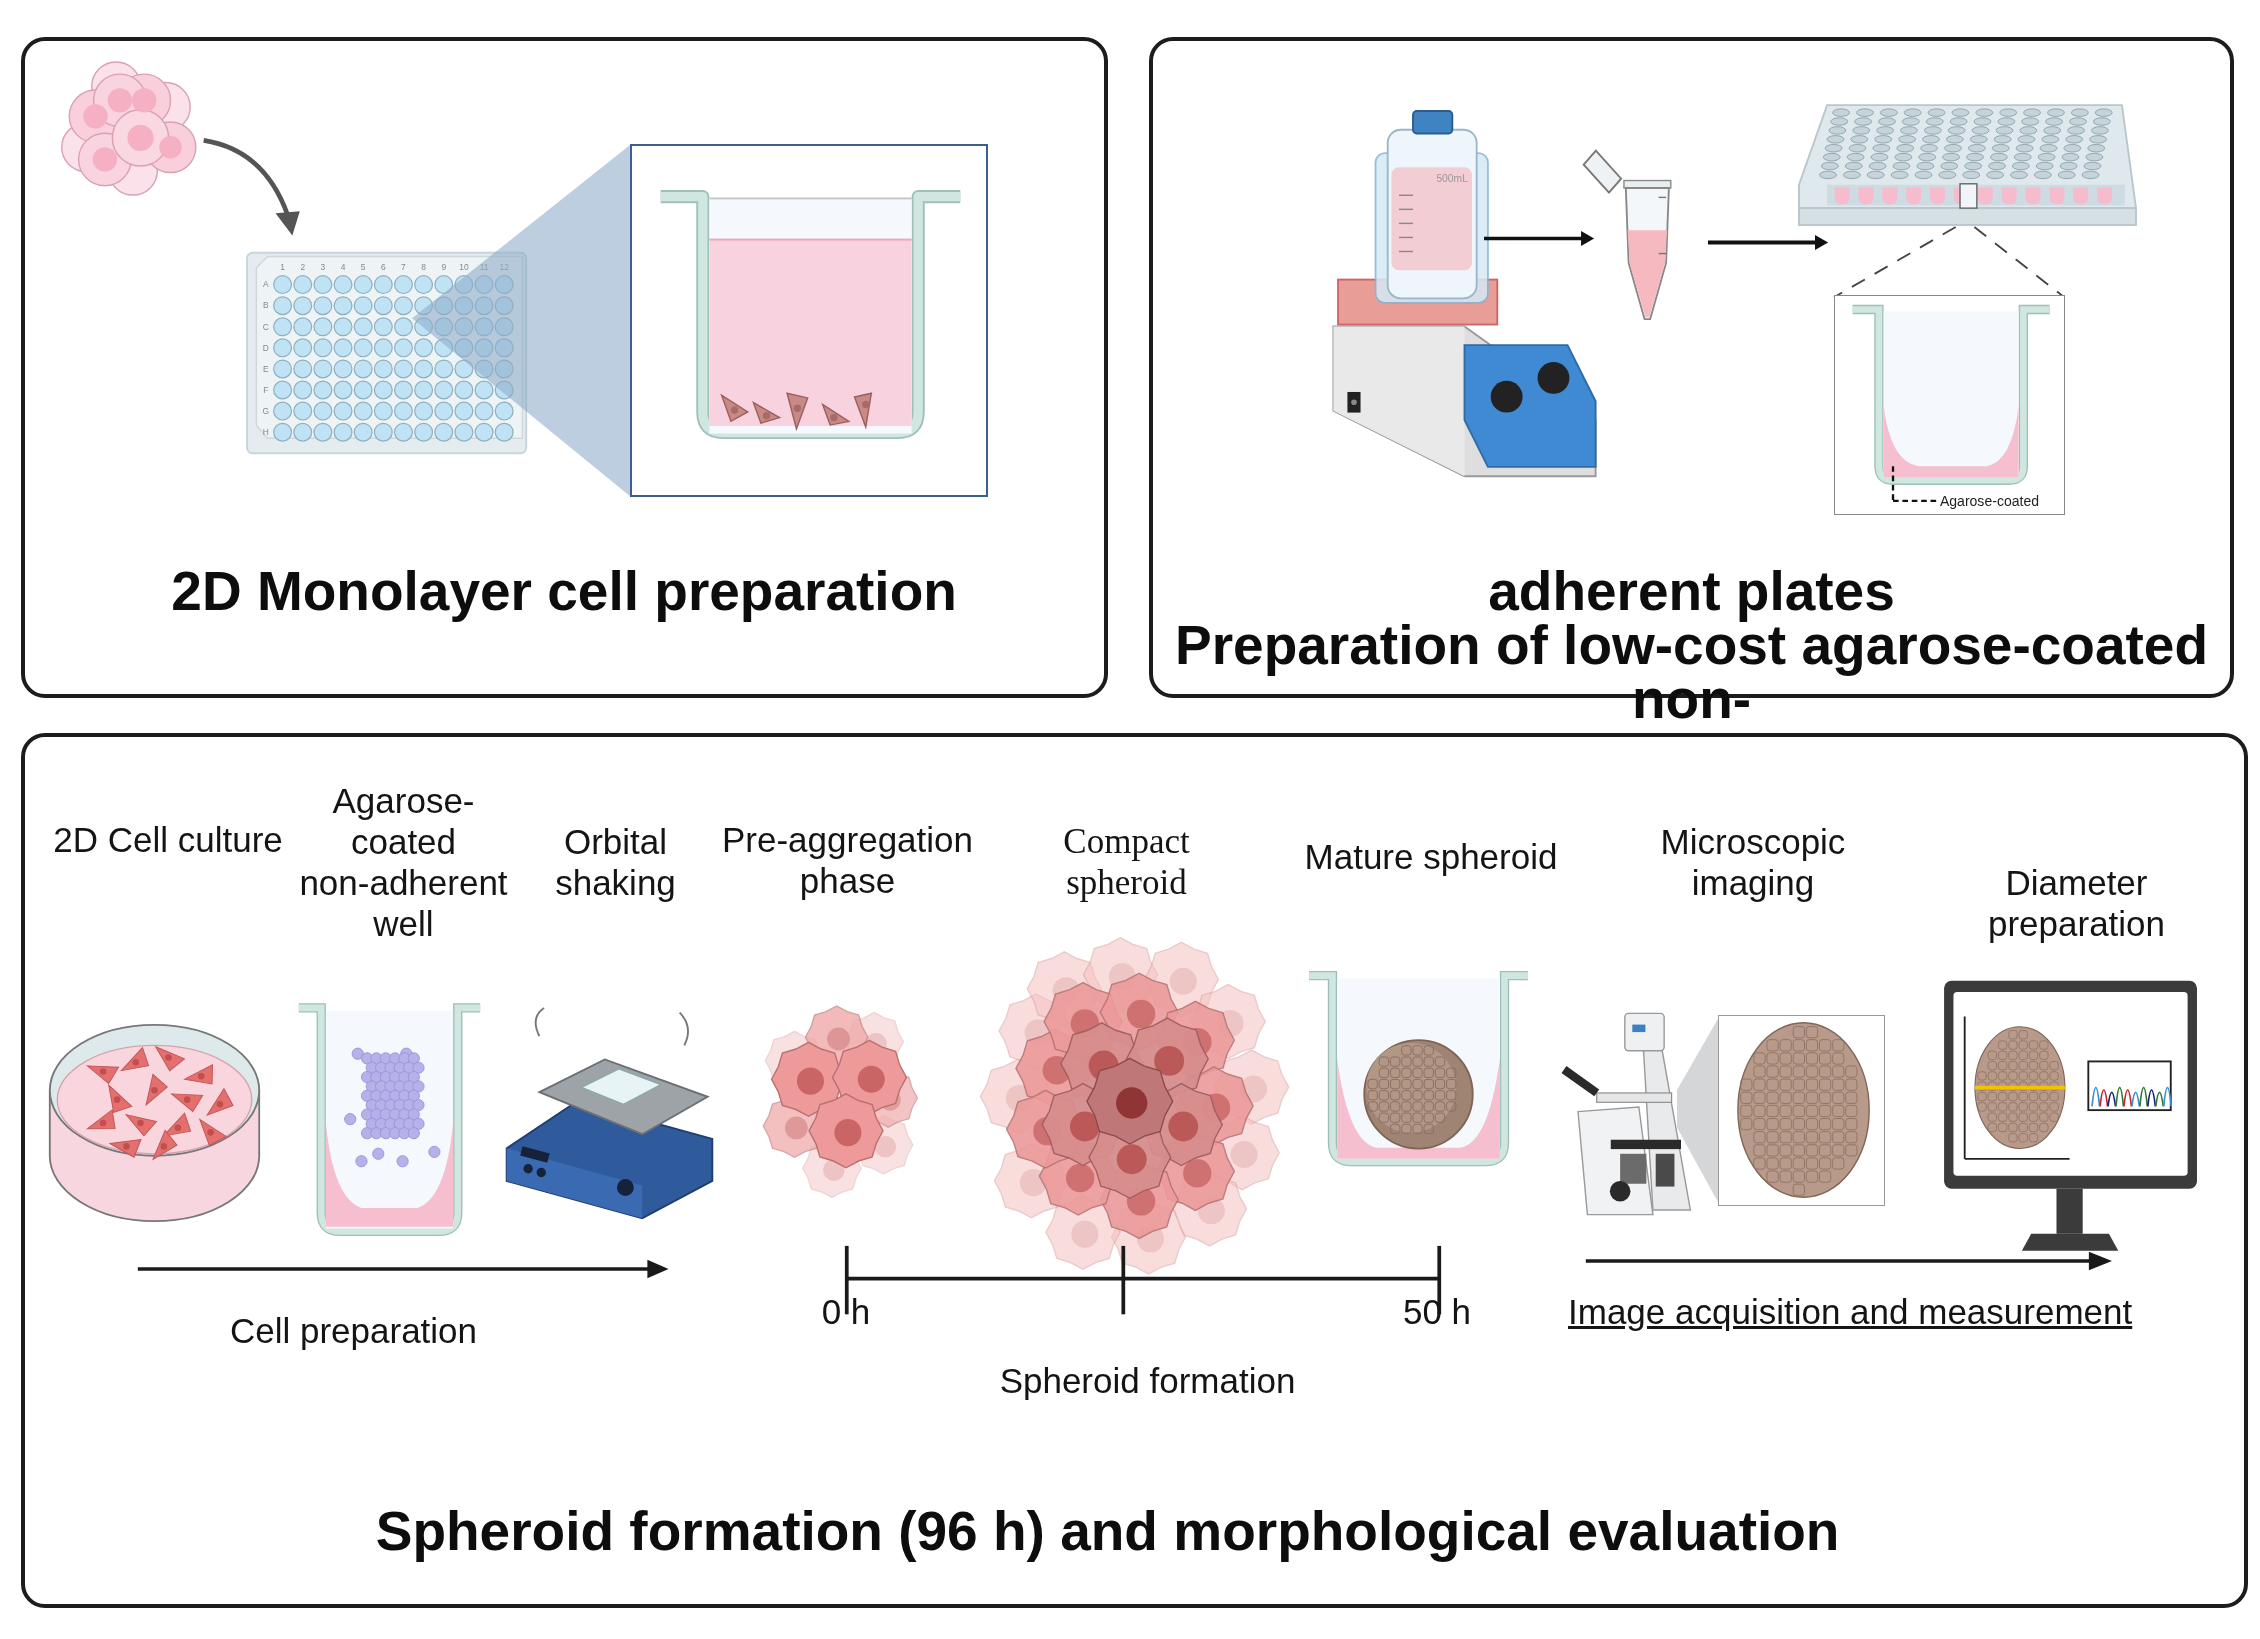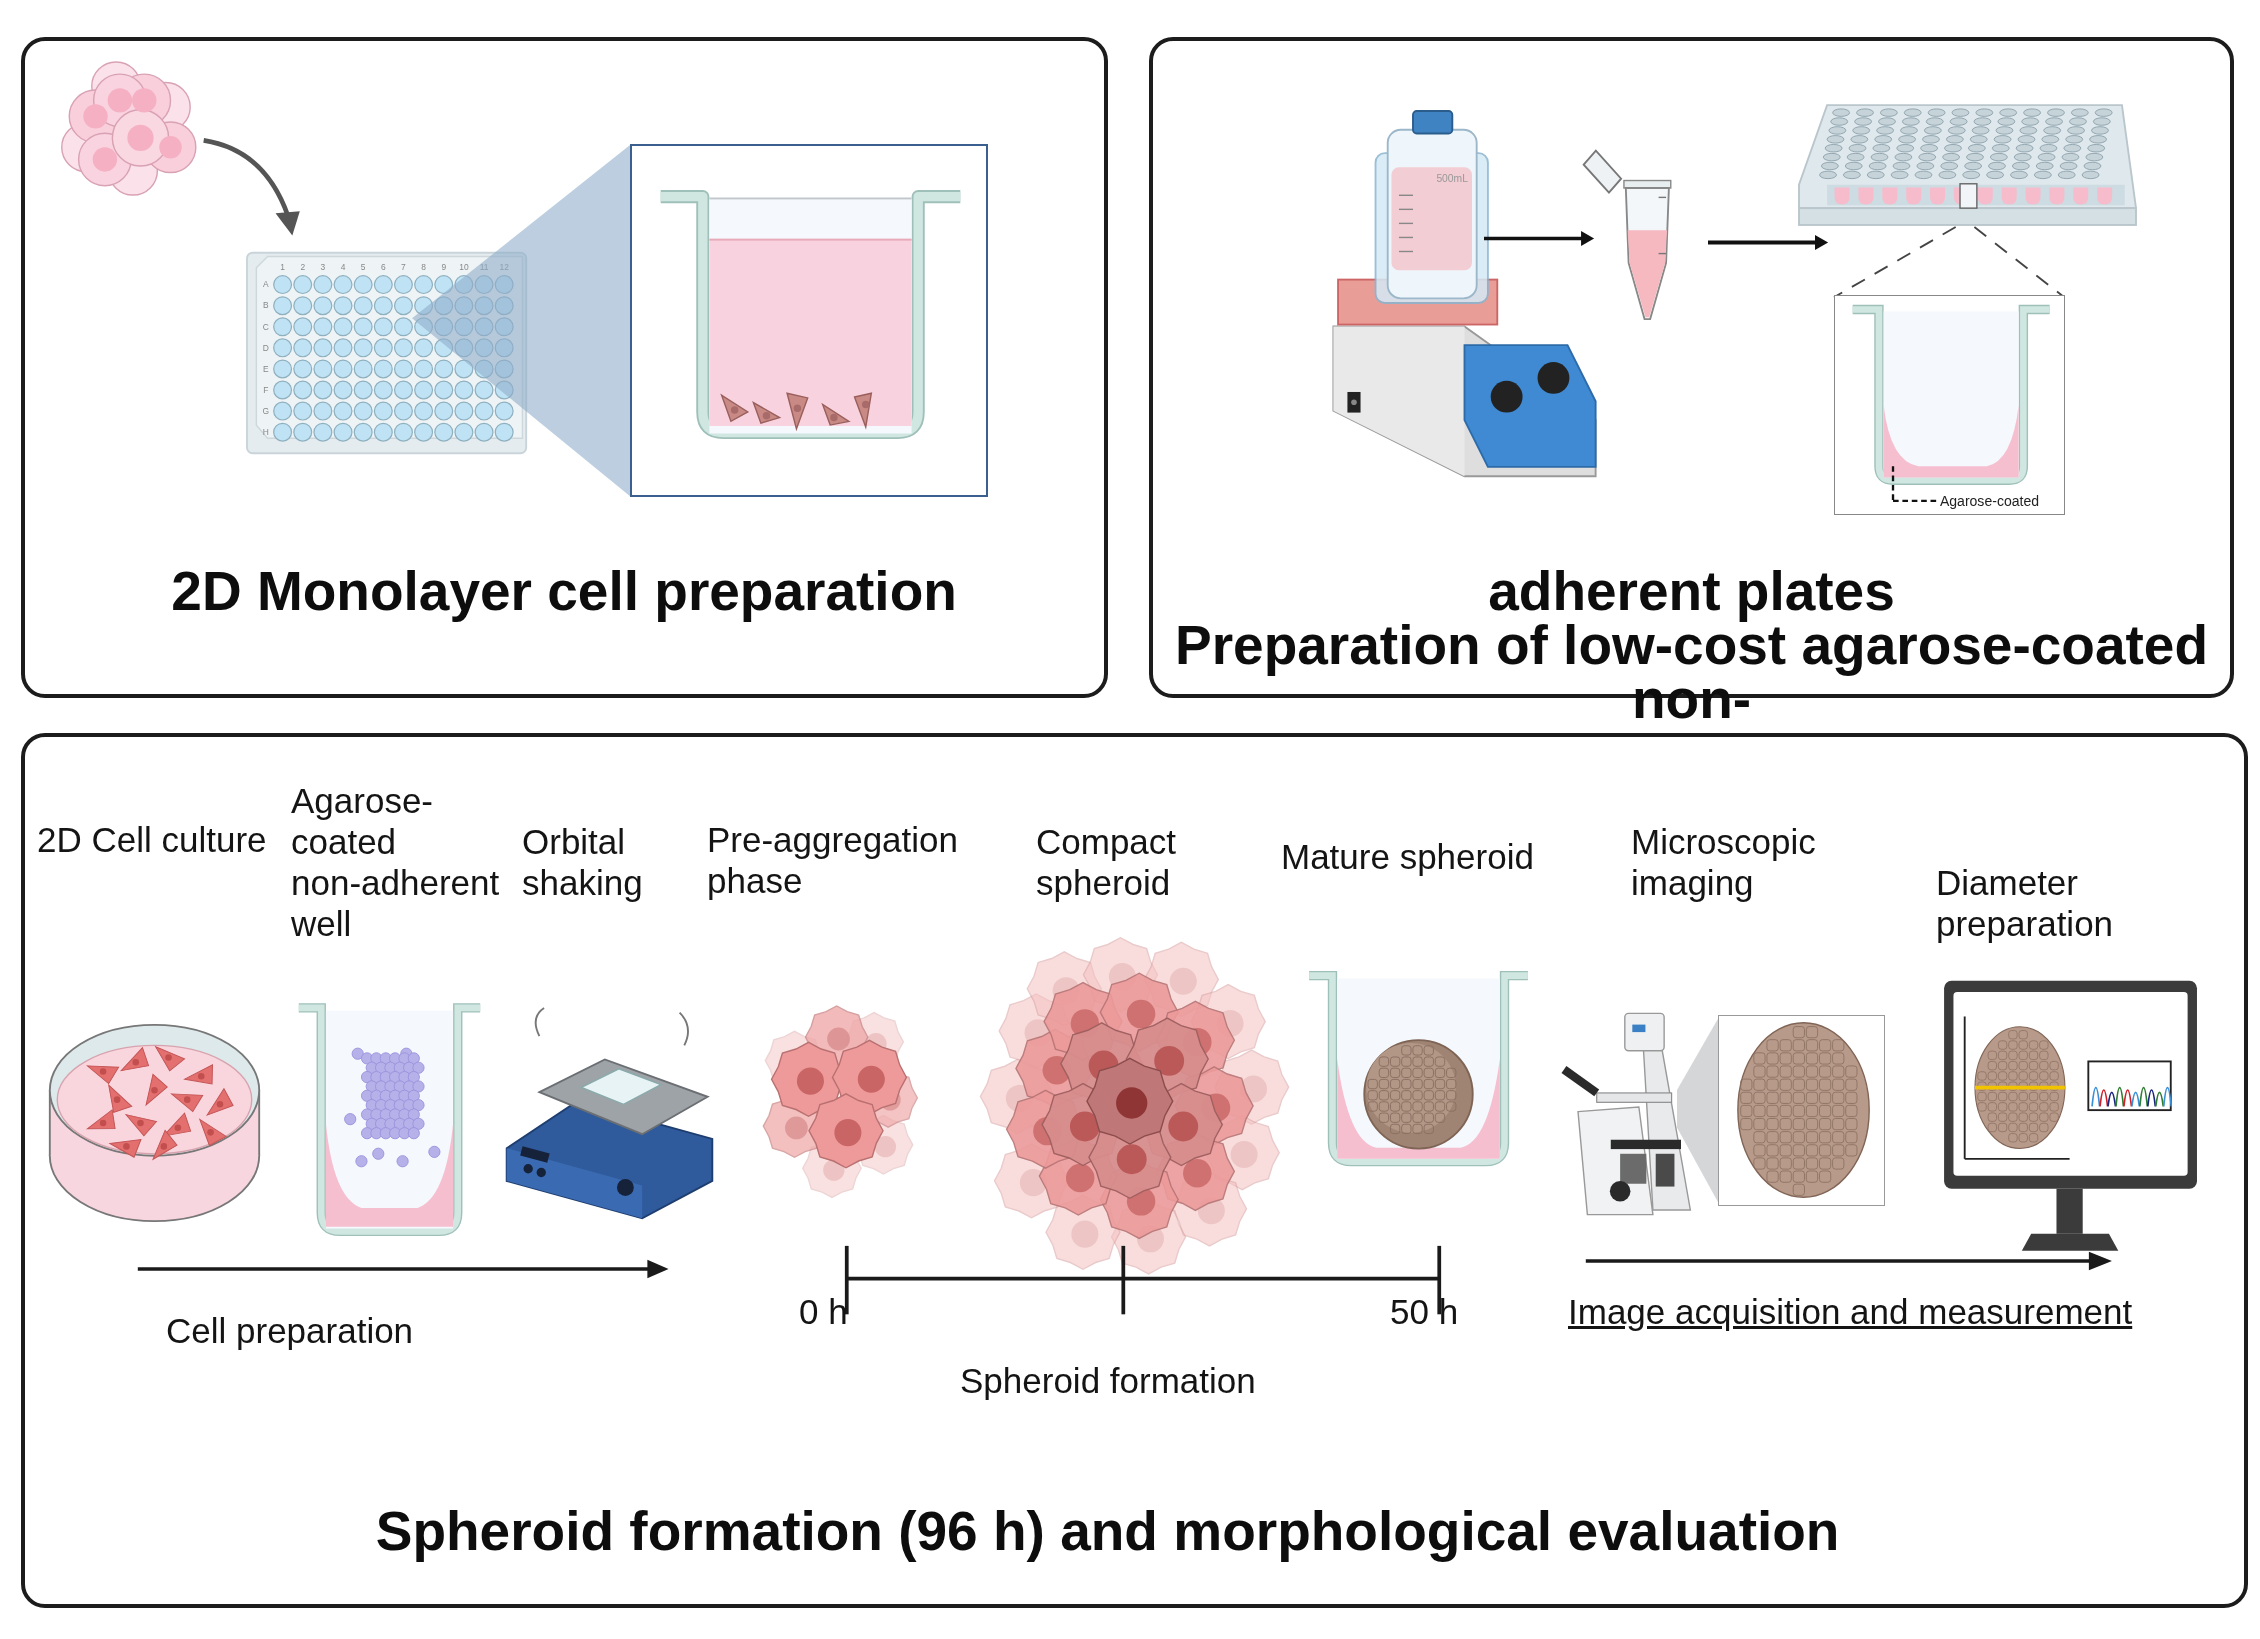--- a/index.html
+++ b/index.html
@@ -1,20 +1,20 @@
 <!DOCTYPE html>
 <html style="font-size:15px"><head>
 <meta charset="utf-8">
 <style>
   html, body { margin:0; padding:0; background:#ffffff; }
   body { width:2261px; height:1640px; position:relative; overflow:hidden; font-family:"Liberation Sans", sans-serif; color:#111; }
   .panel { position:absolute; border:4.7px solid #1c1c1c; border-radius:24px; box-sizing:border-box; background:#fff; }
   .abs { position:absolute; }
   .title { position:absolute; font-family:"Liberation Sans", sans-serif; font-weight:bold; font-size:55px; color:#0d0d0d; text-align:center; line-height:54px; }
-  .lbl { position:absolute; font-family:"Liberation Sans", sans-serif; font-size:35px; color:#141414; text-align:left; line-height:41px; white-space:nowrap; }
+  .lbl { position:absolute; font-family:"Liberation Sans", sans-serif; font-size:35px; color:#141414; text-align:center; line-height:41px; white-space:nowrap; }
   svg { position:absolute; overflow:visible; }
 </style>
 </head>
 <body>
 
 <div class="panel" style="left:20.6px; top:37px; width:1087px; height:661px;"></div>
 
 <svg style="left:58px; top:58px;" width="150" height="141" viewBox="0 0 160 150">
   <g stroke="#d9a2b4" stroke-width="1.5">
     <circle cx="62" cy="30" r="26" fill="#fbe1ea"></circle>
@@ -398,21 +398,21 @@
   <div>well</div>
 </div>
 <div class="lbl" style="left:522px; top:821px; width:187px;">
   <div>Orbital</div>
   <div>shaking</div>
 </div>
 <div class="lbl" style="left:707px; top:819px; width:281px;">
   <div>Pre-aggregation</div>
   <div>phase</div>
 </div>
-<div class="lbl" style="left:1036px; top:821px; width:225px;">
+<div class="lbl" style="left:1014px; top:821px; width:225px;font-family:Liberation Serif, serif;">
   <div>Compact</div>
   <div>spheroid</div>
 </div>
 <div class="lbl" style="left:1281px; top:836px; width:300px;">Mature spheroid</div>
 <div class="lbl" style="left:1631px; top:821px; width:244px;">
   <div>Microscopic</div>
   <div>imaging</div>
 </div>
 <div class="lbl" style="left:1936px; top:862px; width:281px;">
   <div>Diameter</div>

